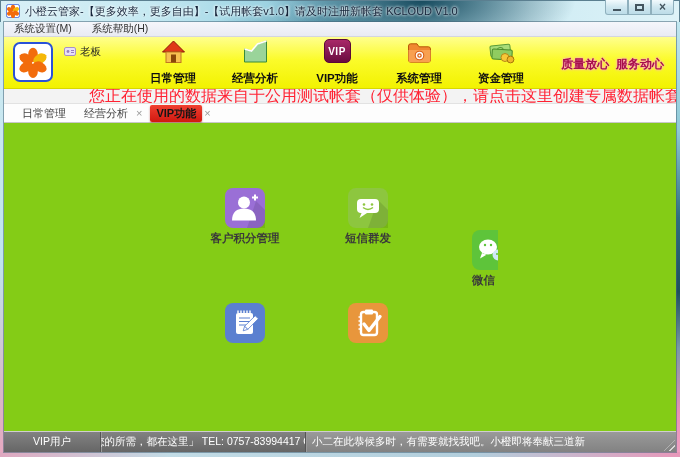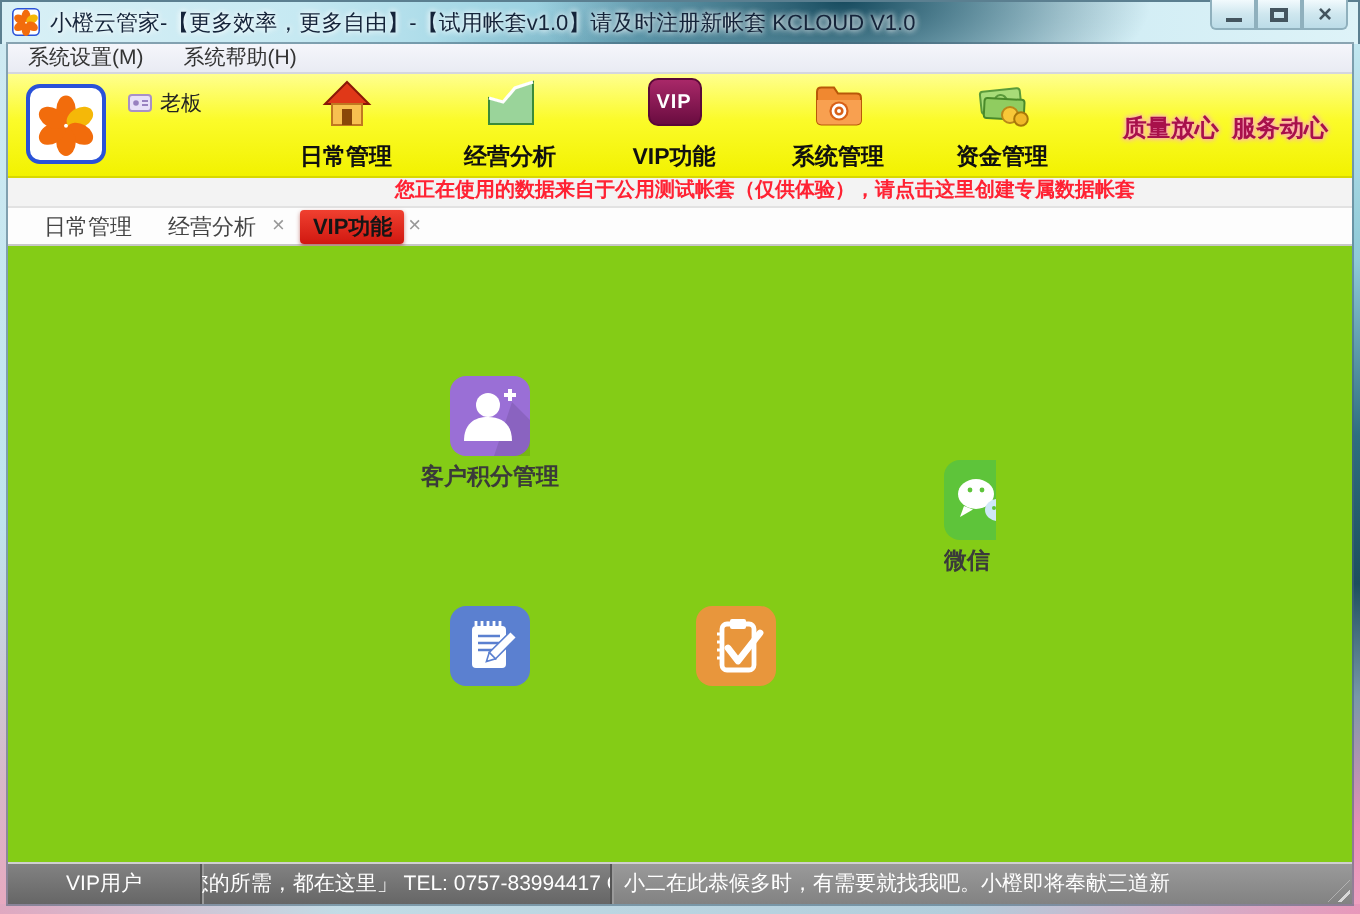--- a/index.html
+++ b/index.html
@@ -38,21 +38,21 @@
   .user-info{position:absolute;left:60px;top:6px;}
   .ui-row{display:flex;align-items:center;gap:4px;height:17px;}
   .ui-row span{font-size:10.5px;color:#222;}
   .tool-buttons{position:absolute;left:128px;top:2px;display:flex;}
   .tool-btn{width:82px;height:48px;display:flex;flex-direction:column;align-items:center;justify-content:flex-start;cursor:pointer;}
   .tool-btn .ico{height:31px;display:flex;align-items:flex-start;justify-content:center;}
   .tool-btn .lbl{font-size:11.5px;font-weight:bold;color:#101010;margin-top:1px;}
   .vip-badge{width:27px;height:24px;border-radius:5px;background:linear-gradient(#a82868,#6a0c40);border:1px solid #5a0838;color:#fff;font-size:10px;font-weight:bold;display:flex;align-items:center;justify-content:center;letter-spacing:.5px;}
   .slogan{position:absolute;right:12px;top:19px;font-size:12px;font-weight:bold;color:#a8104a;text-shadow:0 0 2px #ff9ac8,0 0 3px #ffb8d8;white-space:pre;}
 
-  .notice{height:15px;flex:0 0 15px;background:#f3f3f3;border-bottom:1px solid #e2e2e2;font-size:10px;color:#f23;line-height:14px;text-align:center;padding-left:85px;white-space:nowrap;overflow:hidden;font-weight:bold;}
+  .notice{height:15px;flex:0 0 15px;background:#f3f3f3;border-bottom:1px solid #e2e2e2;font-size:16px;color:#f23;line-height:14px;text-align:center;padding-left:85px;white-space:nowrap;overflow:hidden;}
 
   .tabbar{height:19px;flex:0 0 19px;background:#fdfdfd;border-bottom:1px solid #c8c8c8;display:flex;align-items:center;padding-left:12px;}
   .tab{font-size:11px;color:#444;padding:1px 6px;cursor:pointer;white-space:nowrap;}
   .tab.active{background:linear-gradient(#f04030,#d01810);border-radius:2px;color:#151515;font-weight:bold;box-shadow:0 1px 2px rgba(150,20,10,.5);}
   .tab-close{font-size:11px;color:#999;margin:0 8px 0 2px;cursor:pointer;}
 
   .content{flex:1;position:relative;background:#84cc16;overflow:hidden;}
   .feature{position:absolute;width:120px;display:flex;flex-direction:column;align-items:center;cursor:pointer;}
   .feature .flbl{margin-top:3px;font-size:11.5px;font-weight:bold;color:#3a3a3a;white-space:nowrap;}
   .feature-clip{position:absolute;overflow:hidden;cursor:pointer;}
@@ -208,20 +208,32 @@
         <svg width="40" height="40" viewBox="0 0 40 40">
           <rect width="40" height="40" rx="8" fill="#9a6fd6"></rect>
           <path d="M31,13 L40,22 V40 H22 Z" fill="rgba(0,0,0,0.10)"></path>
           <circle cx="19" cy="14.5" r="6" fill="#fff"></circle>
           <path d="M7,32.5 C7,24 12,20.5 19,20.5 C26,20.5 31,24 31,32.5 Z" fill="#fff"></path>
           <path d="M30,6.5 v6 M27,9.5 h6" stroke="#fff" stroke-width="2"></path>
         </svg>
         <span class="flbl">客户积分管理</span>
       </div>
 
+      <div class="feature" style="left:304px;top:65px;">
+        <svg width="40" height="40" viewBox="0 0 40 40">
+          <rect width="40" height="40" rx="8" fill="#8dc63f"></rect>
+          <path d="M30,12 L40,22 V40 H20 Z" fill="rgba(0,0,0,0.10)"></path>
+          <rect x="9" y="11" width="22" height="14" rx="4" fill="#fff"></rect>
+          <path d="M14,24 l-2.5,6 l7.5,-5 Z" fill="#fff"></path>
+          <circle cx="16" cy="16.5" r="1.3" fill="#8dc63f"></circle>
+          <circle cx="24" cy="16.5" r="1.3" fill="#8dc63f"></circle>
+          <path d="M15,19.5 q5,3.8 10,0" stroke="#8dc63f" stroke-width="1.5" fill="none"></path>
+        </svg>
+        <span class="flbl">短信群发</span>
+      </div>
 
       <div class="feature-clip" style="left:468px;top:65px;width:26px;height:60px;margin-top:42px;">
         <div class="inner">
           <svg width="40" height="40" viewBox="0 0 40 40">
             <rect width="40" height="40" rx="8" fill="#5ec43a"></rect>
             <ellipse cx="16" cy="17" rx="9" ry="7.5" fill="#fff"></ellipse>
             <path d="M10,23 l-2,5.5 l6.5,-3.8 Z" fill="#fff"></path>
             <circle cx="13" cy="15" r="1.2" fill="#5ec43a"></circle>
             <circle cx="19" cy="15" r="1.2" fill="#5ec43a"></circle>
             <ellipse cx="27" cy="25" rx="6.5" ry="5.5" fill="#cfe8f8"></ellipse>

